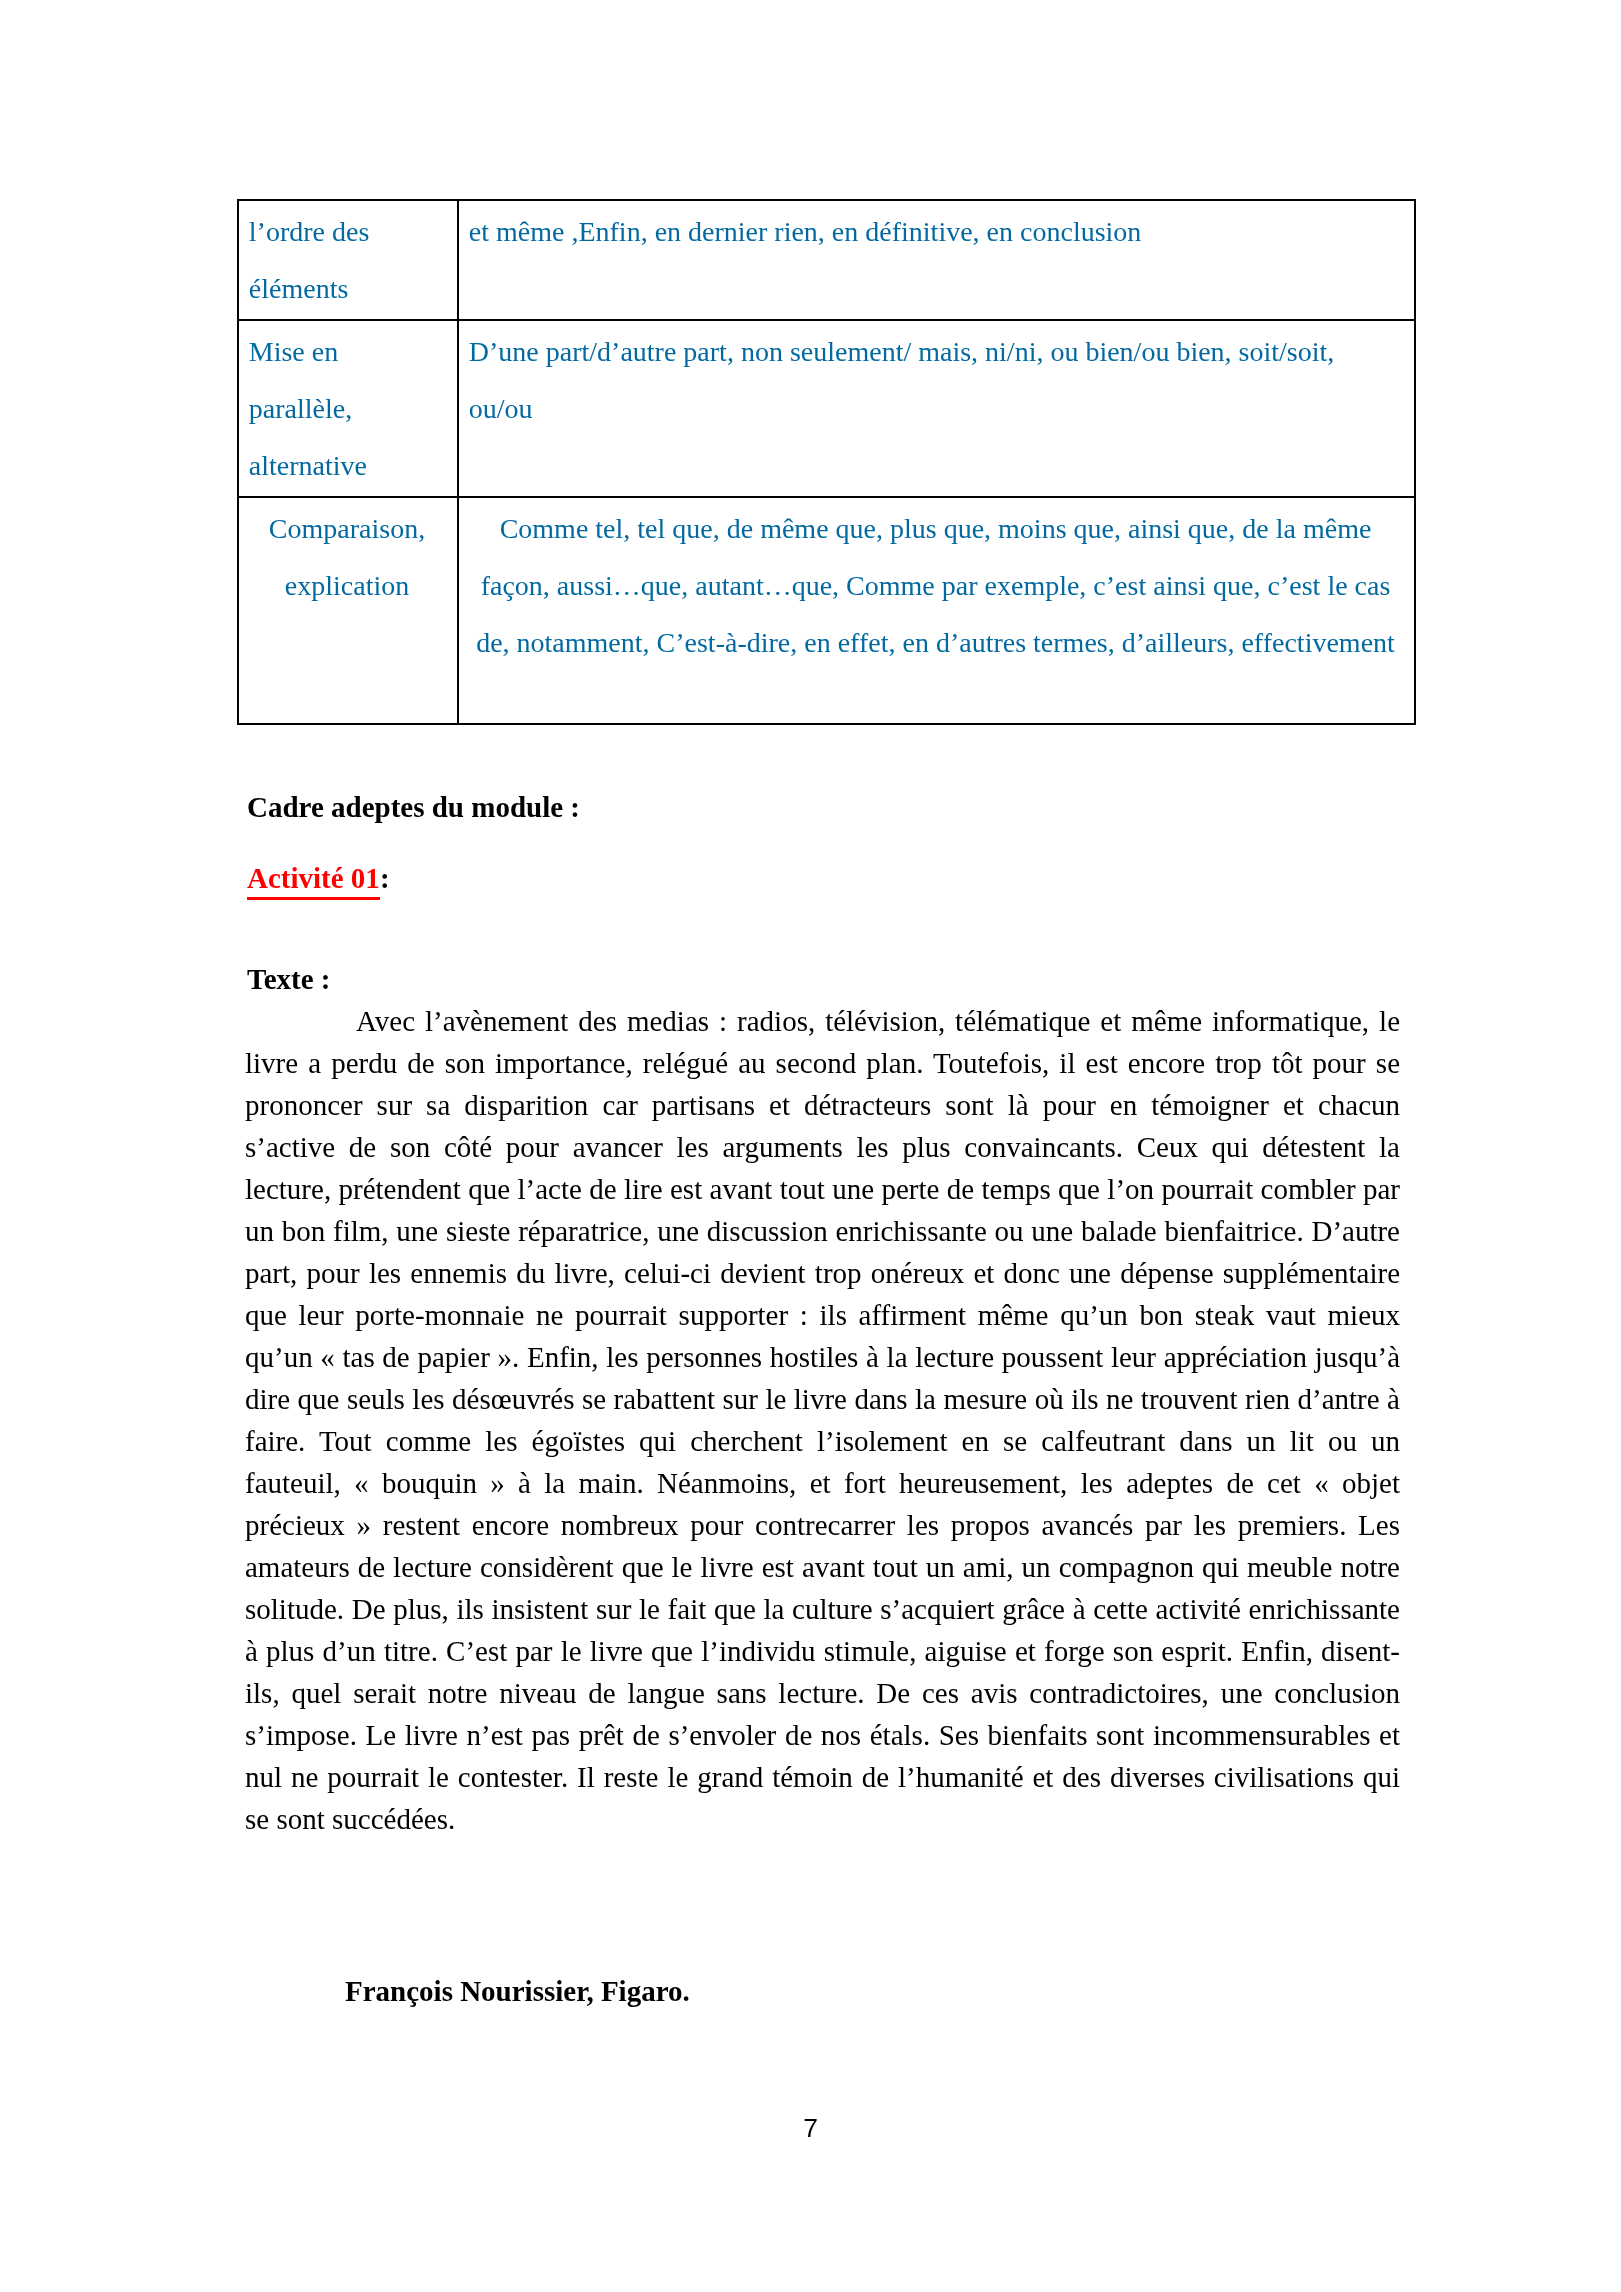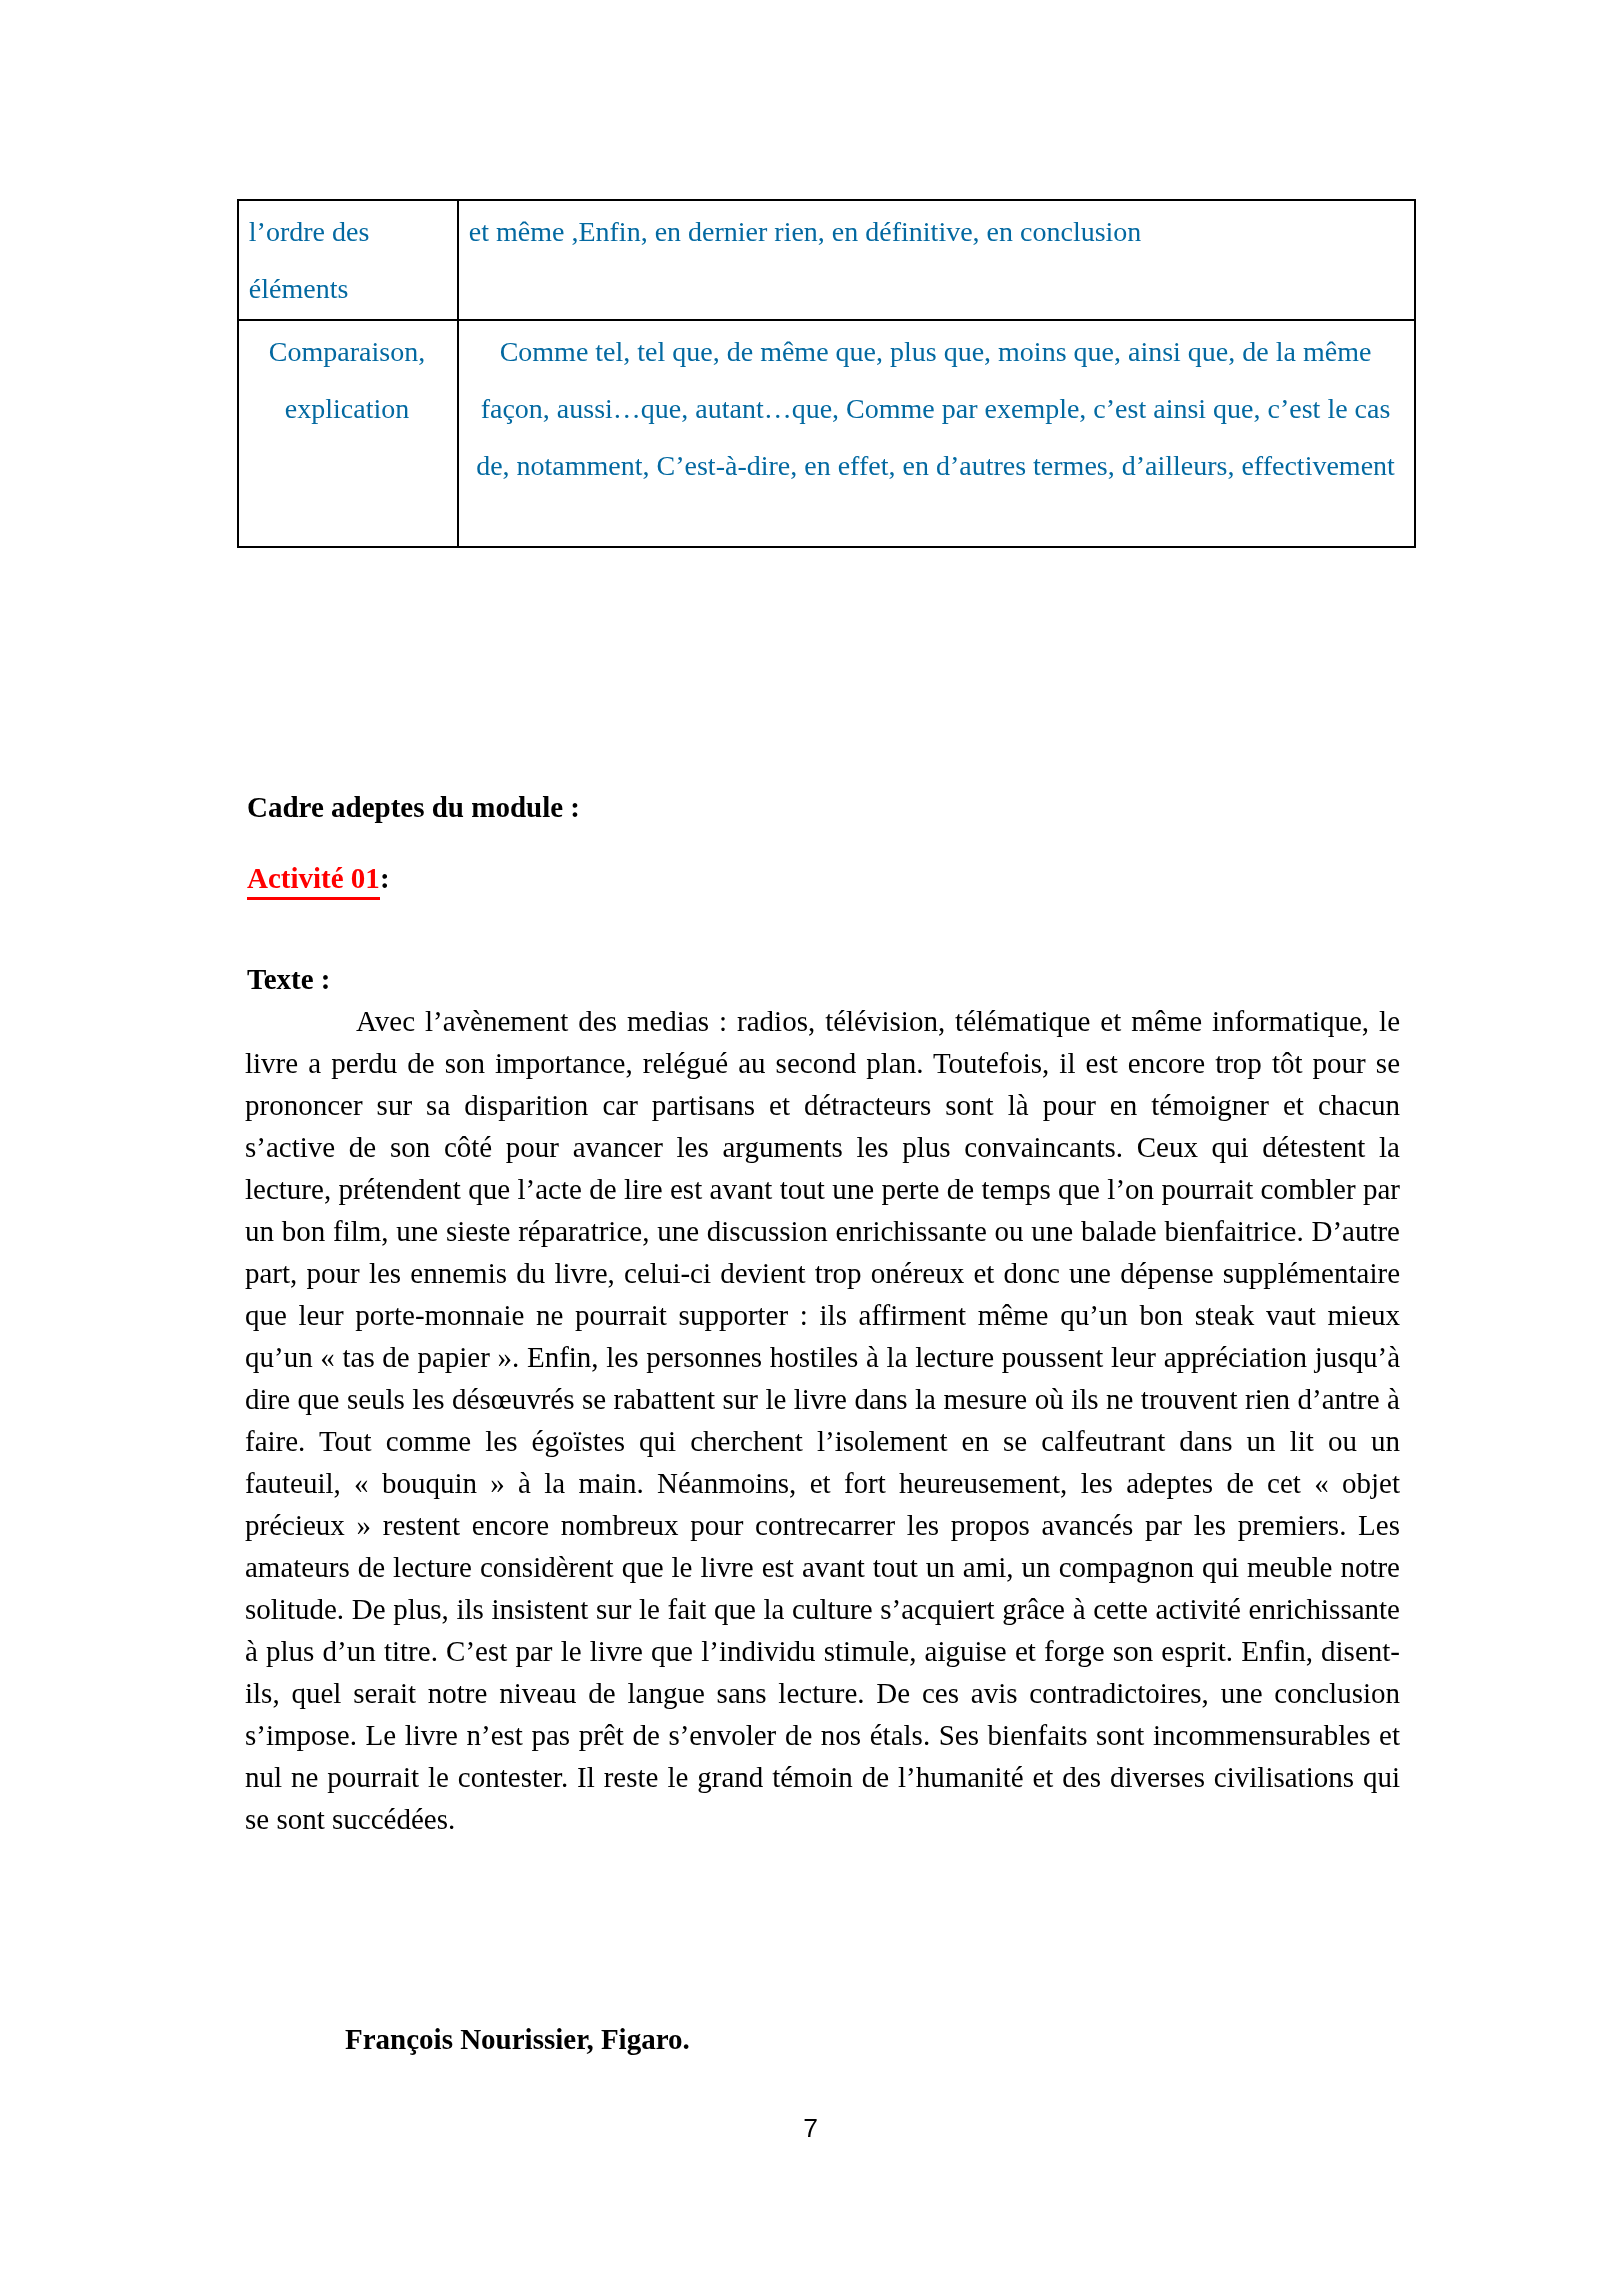--- a/index.html
+++ b/index.html
@@ -46,21 +46,20 @@
   
   .main-paragraph {
     position:absolute; left:245px; top:1000px; width:1155px;
     font-size:29px; line-height:42px;
     text-align:justify; text-indent:111px;
   }
   .attribution {
     position:absolute; left:345px; top:1970px;
     font-size:29px; font-weight:bold; line-height:42px;
     white-space:nowrap;
-    margin-top:48px;
   }
 
   
   .page-number {
     position:absolute; left:0; top:2113px; width:1621px;
     text-align:center; font-size:26.5px;
     font-family:"Liberation Sans", sans-serif; color:#000;
   }
 </style>
 </head>
@@ -70,20 +69,24 @@
 
   <table class="conn-table">
     <colgroup>
         <col class="c1">
         <col class="c2">
       </colgroup>
     <tbody>
       <tr class="r1">
         <td>l’ordre des éléments</td>
         <td>et même ,Enfin, en dernier rien, en définitive, en conclusion</td>
+      </tr>
+      <tr class="r2">
+        <td>Mise en parallèle, alternative</td>
+        <td>D’une part/d’autre part, non seulement/ mais, ni/ni, ou bien/ou bien, soit/soit, ou/ou</td>
       </tr>
       <tr class="r3">
         <td>Comparaison, explication</td>
         <td>Comme tel, tel que, de même que, plus que, moins que, ainsi que, de la même façon, aussi…que, autant…que, Comme par exemple, c’est ainsi que, c’est le cas de, notamment, C’est-à-dire, en effet, en d’autres termes, d’ailleurs, effectivement</td>
       </tr>
     </tbody>
   </table>
 
   <div id="h-cadre" class="heading">Cadre adeptes du module :</div>
 

